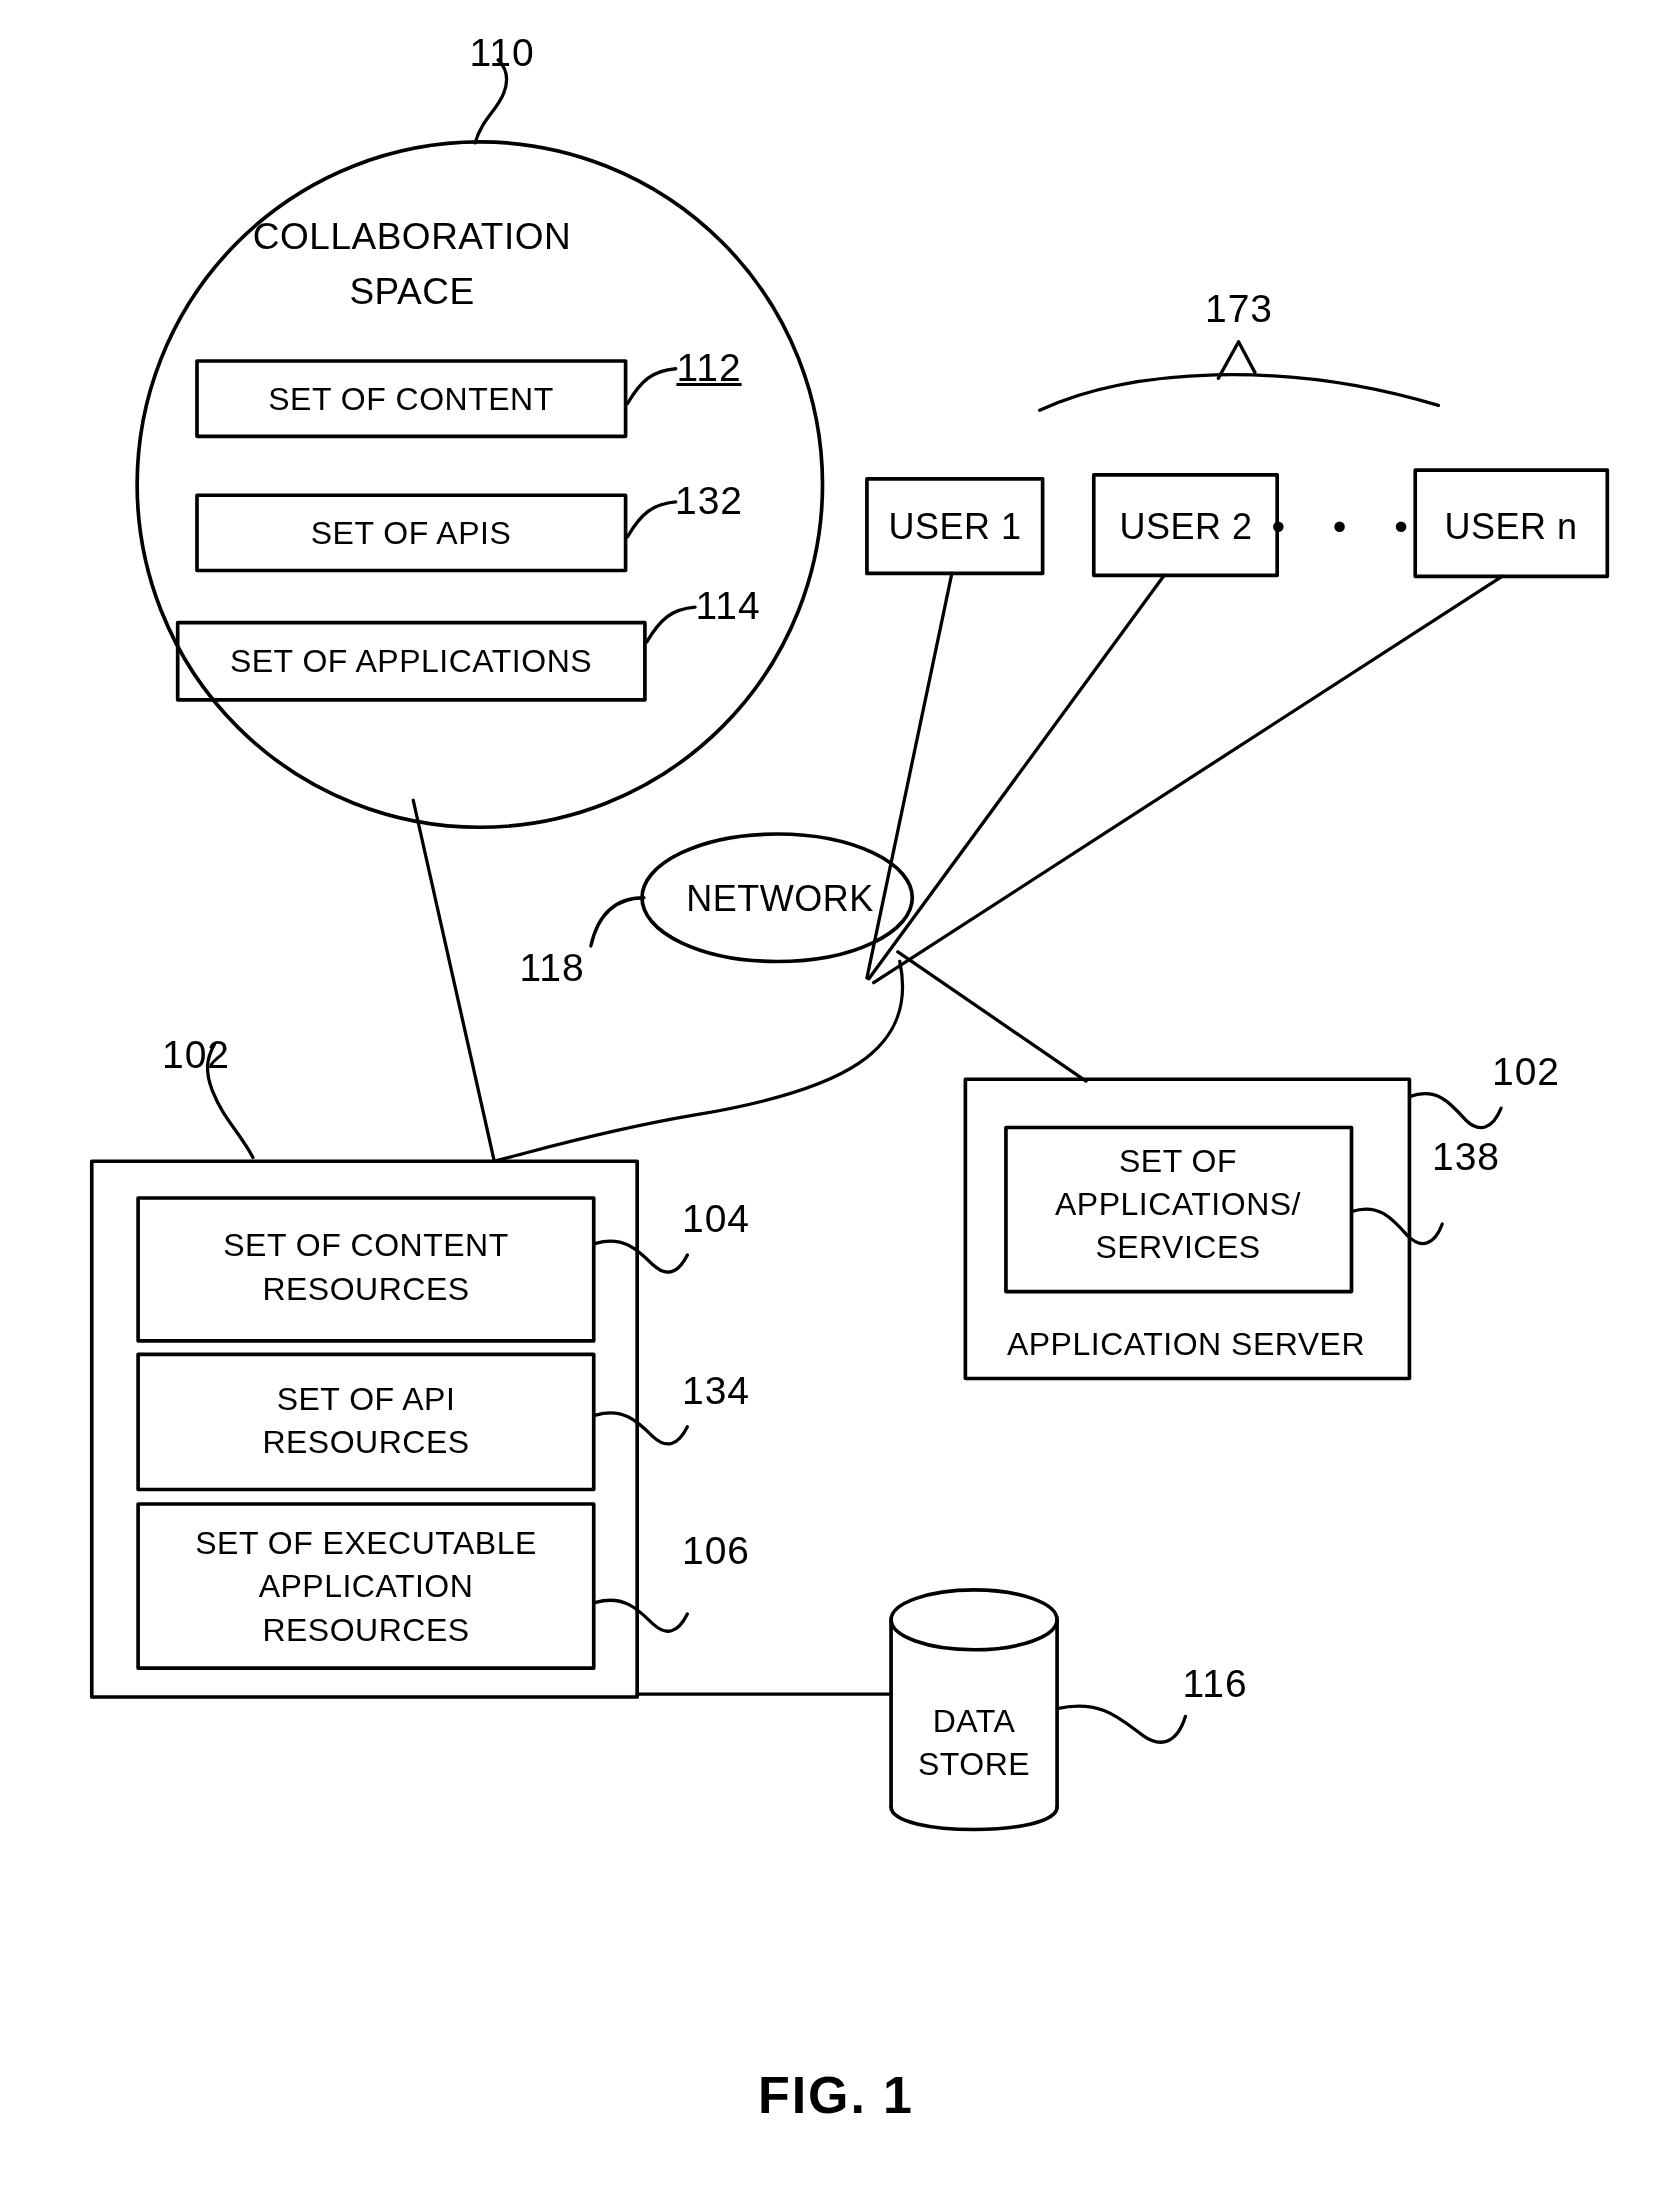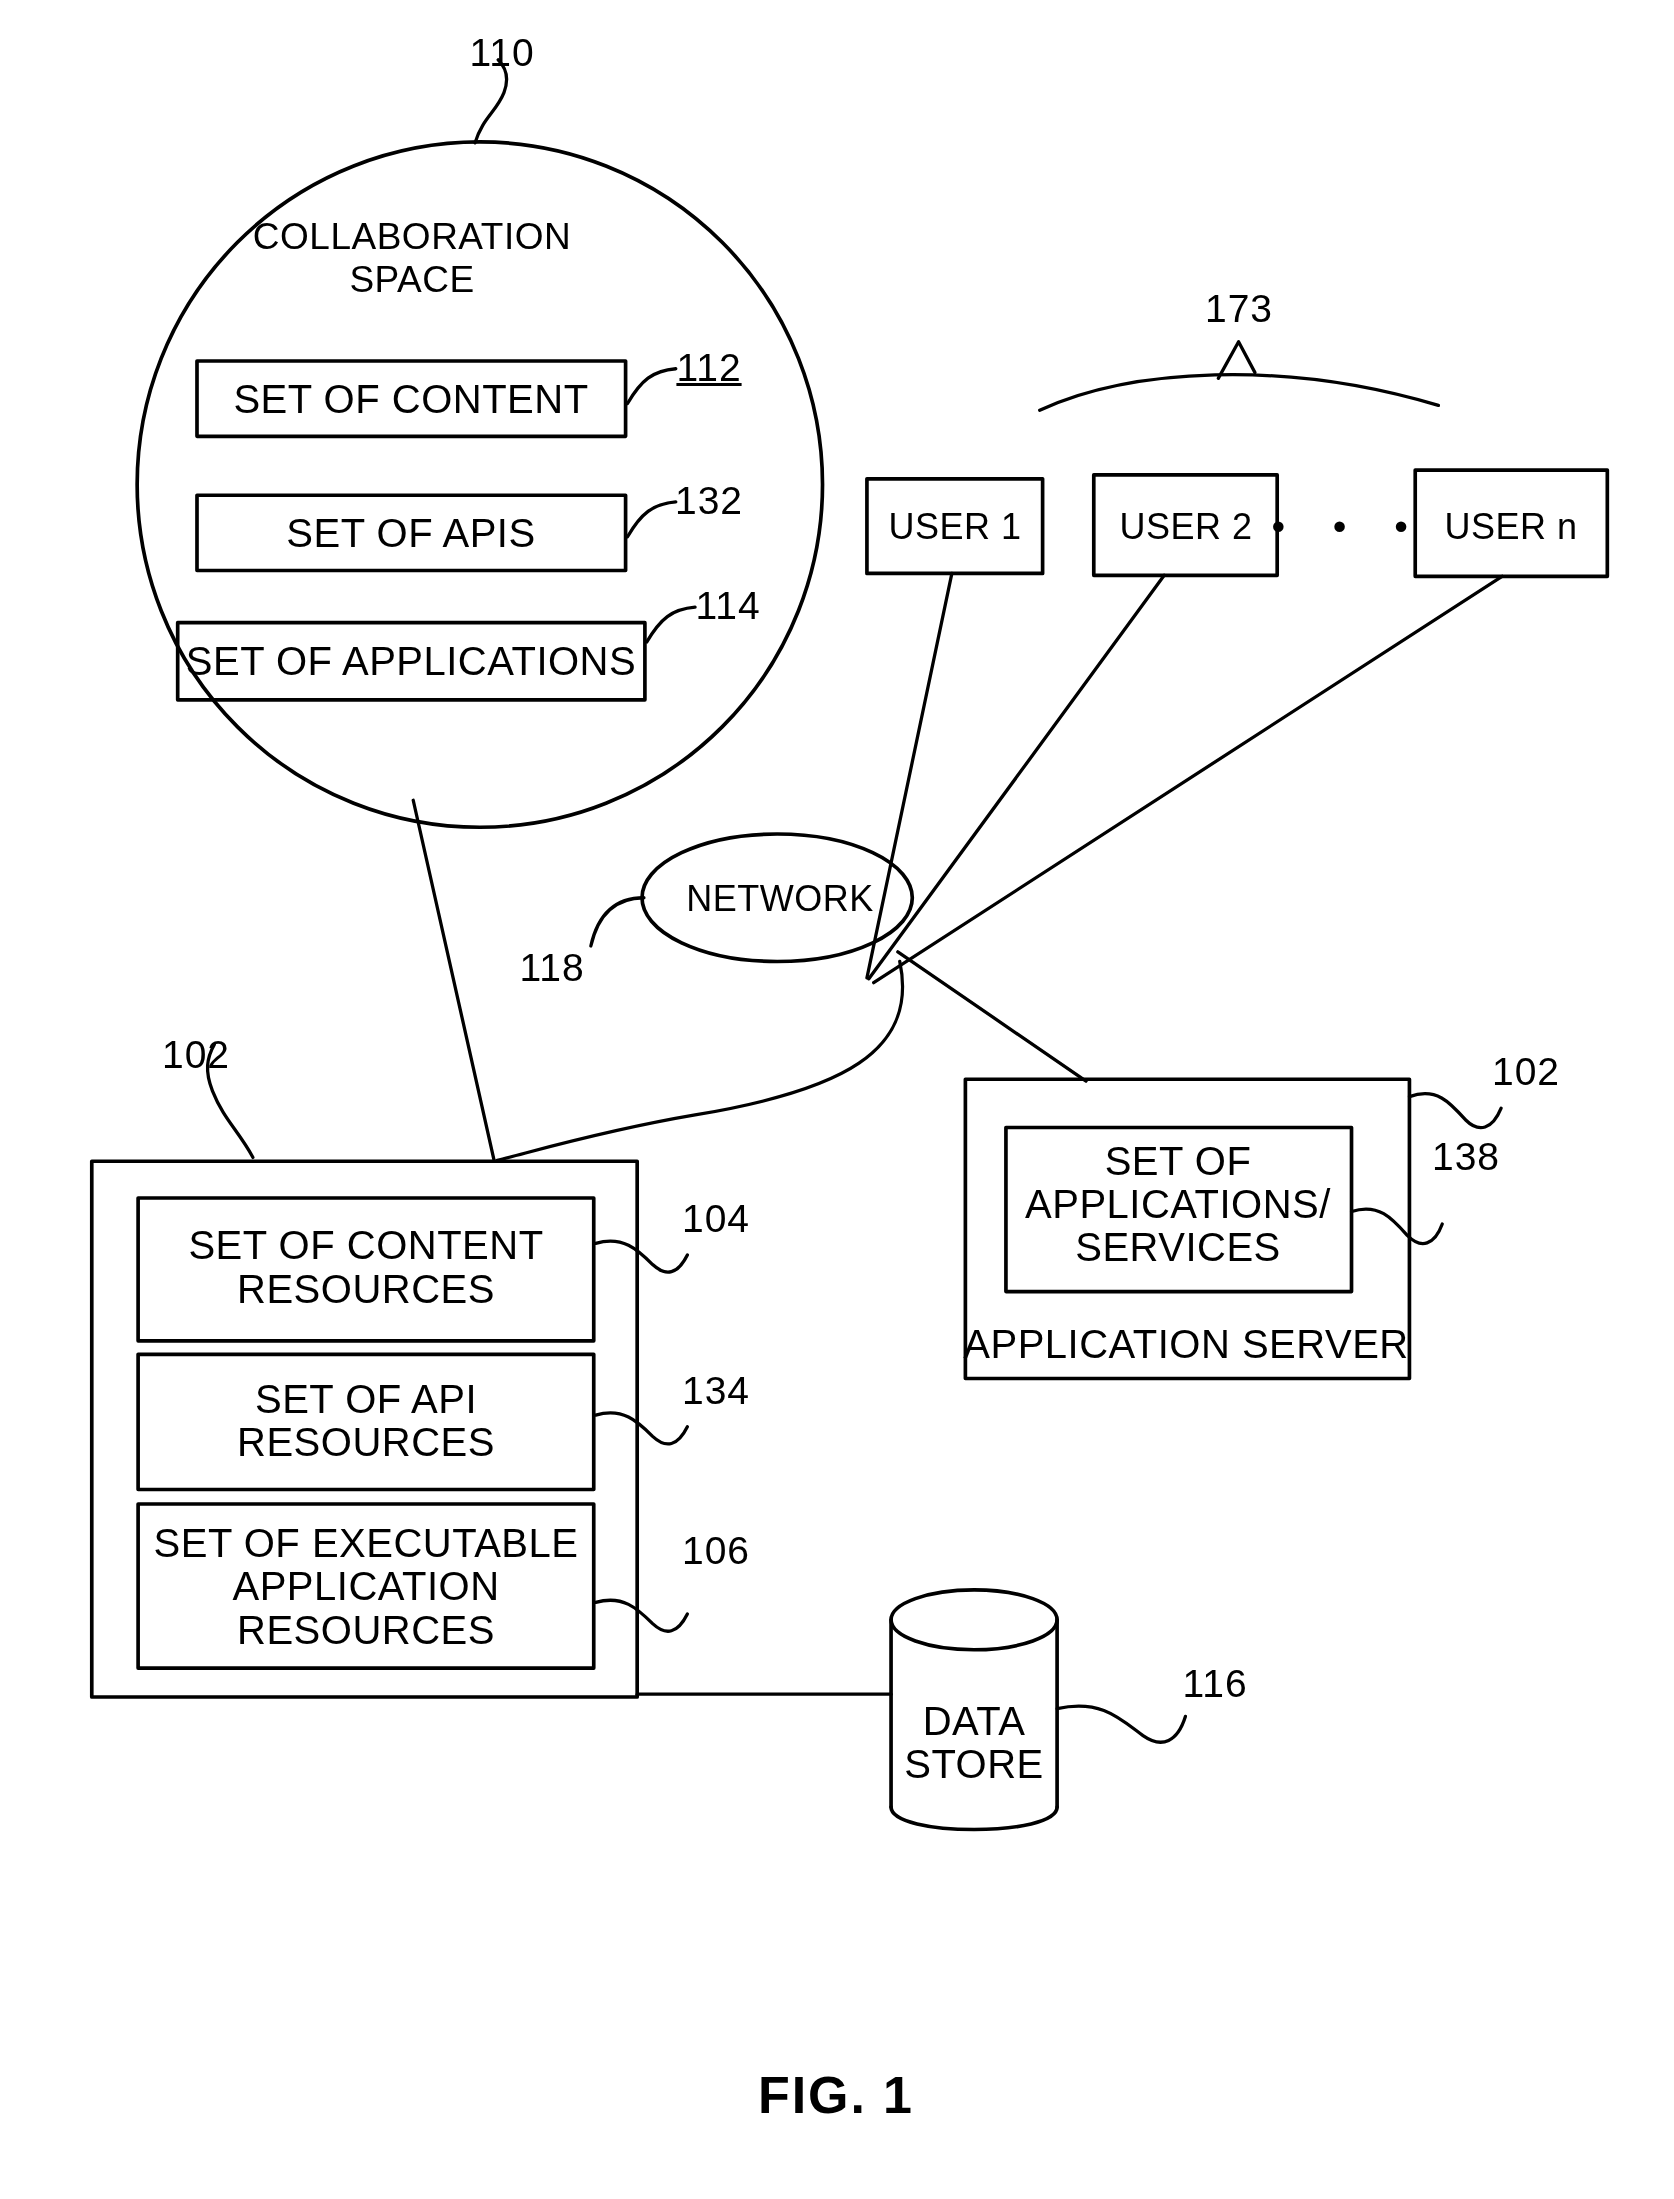--- a/index.html
+++ b/index.html
@@ -33,21 +33,21 @@
     text-align: center;
     line-height: 1.18;
     white-space: pre;
     letter-spacing: 0.5px;
   }
   .ref {
     font-size: 39px;
     letter-spacing: 1px;
   }
   .boxtext {
-    font-size: 40px;
+    font-size: 32px;
   }
   .nodetext {
     font-size: 36px;
   }
   .bigtitle {
     font-size: 37px;
   }
   .figcap {
     font-size: 52px;
     font-weight: bold;
@@ -119,21 +119,21 @@
       <path d="M 923 1872 C 923 1903 1095 1903 1095 1872" stroke-width="3.8"></path>
       <path d="M 660 1755 L 923 1755"></path>
       <path d="M 1095 1770 C 1140 1760 1160 1780 1184 1798 C 1204 1812 1220 1804 1228 1778"></path>
 
     </g>
   </svg>
 
   <div class="lbl ref ctr" style="left:502px; top:53px;">110</div>
 
   <div class="lbl bigtitle ctr" style="left:412px; top:237px;">COLLABORATION</div>
-  <div class="lbl bigtitle ctr" style="left:412px; top:280px;">SPACE</div>
+  <div class="lbl bigtitle ctr" style="left:412px; top:292px;">SPACE</div>
 
   <div class="lbl boxtext ctr" style="left:411px; top:400px;">SET OF CONTENT</div>
   <div class="lbl ref ctr" style="left:709px; top:368px;text-decoration:underline;">112</div>
 
   <div class="lbl boxtext ctr" style="left:411px; top:534px;">SET OF APIS</div>
   <div class="lbl ref ctr" style="left:709px; top:501px;">132</div>
 
   <div class="lbl boxtext ctr" style="left:411px; top:662px;">SET OF APPLICATIONS</div>
   <div class="lbl ref ctr" style="left:728px; top:606px;">114</div>
 

